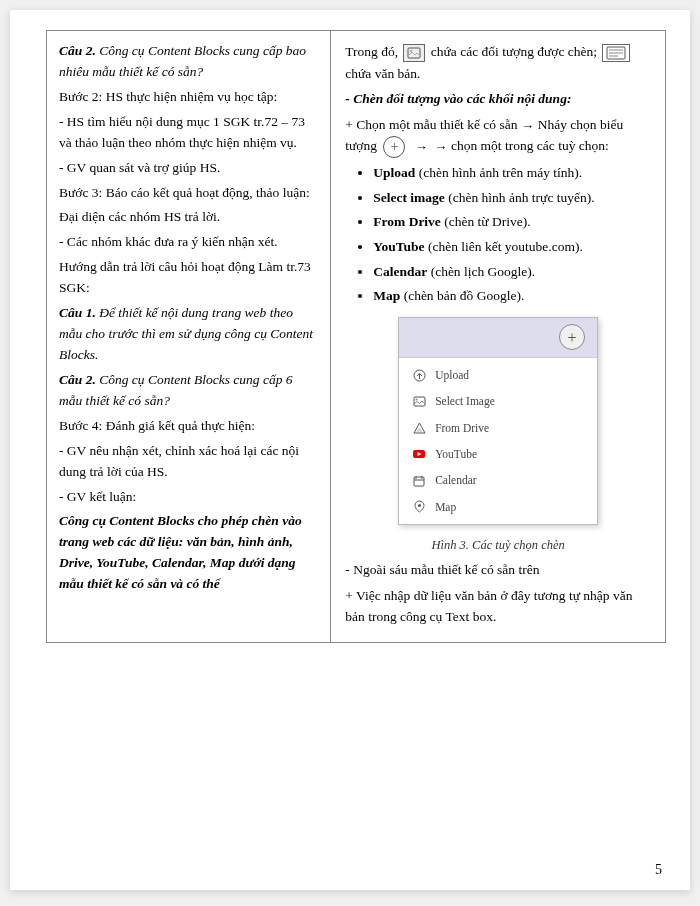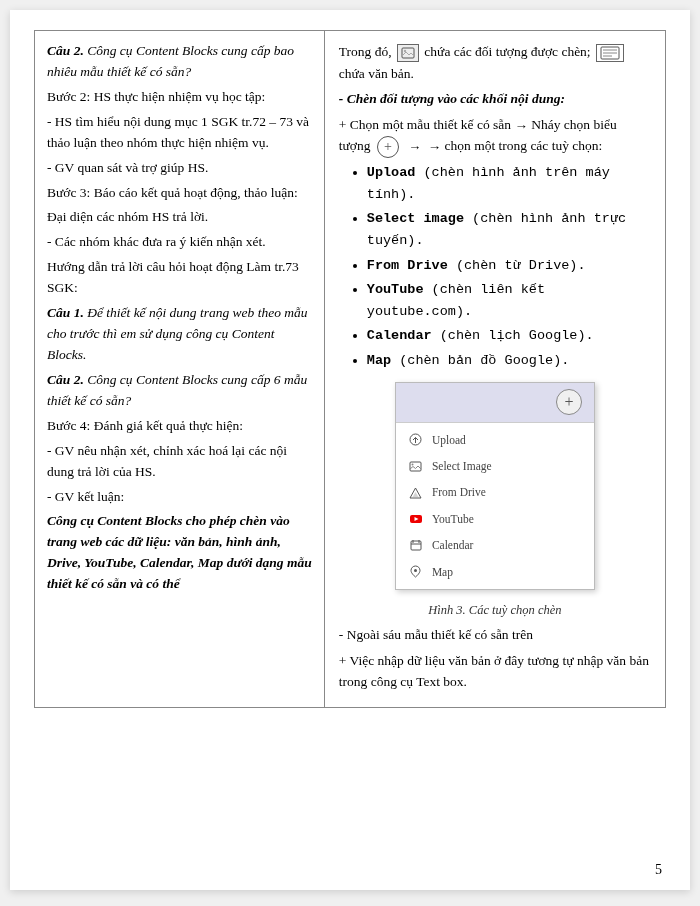--- a/index.html
+++ b/index.html
@@ -10,21 +10,21 @@
       display: flex;
       justify-content: center;
       align-items: flex-start;
       min-height: 100vh;
       padding: 10px;
     }
     .page {
       width: 680px;
       min-height: 880px;
       background: white;
-      padding: 20px 24px 30px 24px;
+      padding: 20px 24px 30px 36px;
       position: relative;
       box-shadow: 0 2px 8px rgba(0,0,0,0.15);
     }
     .two-col {
       display: flex;
       gap: 0;
       border: 1px solid #888;
     }
     .left-col {
       width: 46%;
@@ -36,21 +36,21 @@
     .right-col {
       width: 54%;
       padding: 10px 14px;
       font-size: 13.5px;
       line-height: 1.6;
     }
     .bold { font-weight: normal; }
     .italic { font-style: italic; }
     .bold-italic { font-weight: bold; font-style: italic; }
     p { margin-bottom: 4px; }
-    .bullet-list { list-style: disc; padding-left: 28px; margin: 4px 0; font-family: Liberation Mono, monospace; }
+    .bullet-list { list-style: disc; padding-left: 28px; margin: 4px 0; }
     .bullet-list li { margin-bottom: 3px; }
     .bullet-list li b { font-weight: bold; }
     .icon-img-placeholder {
       display: inline-flex;
       align-items: center;
       justify-content: center;
       width: 22px;
       height: 18px;
       border: 1px solid #666;
       background: #eee;

